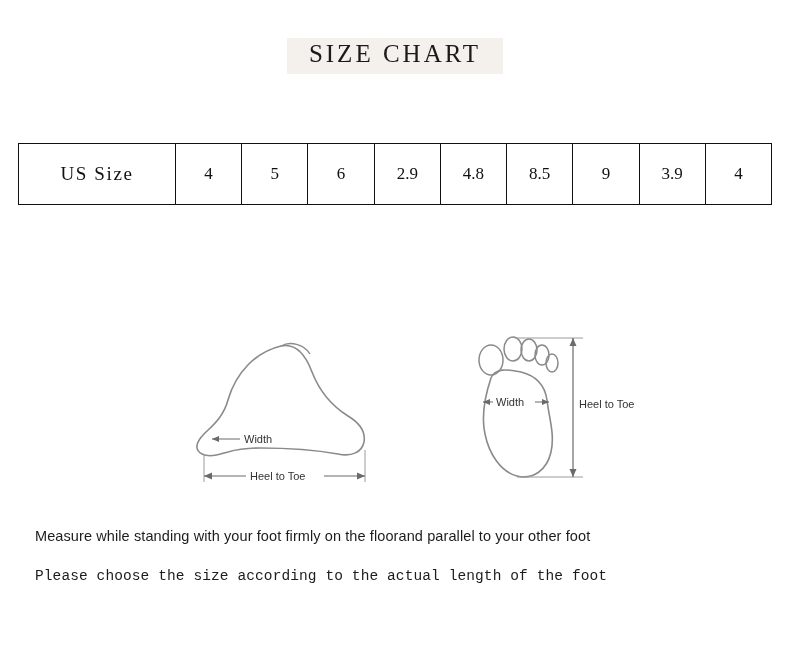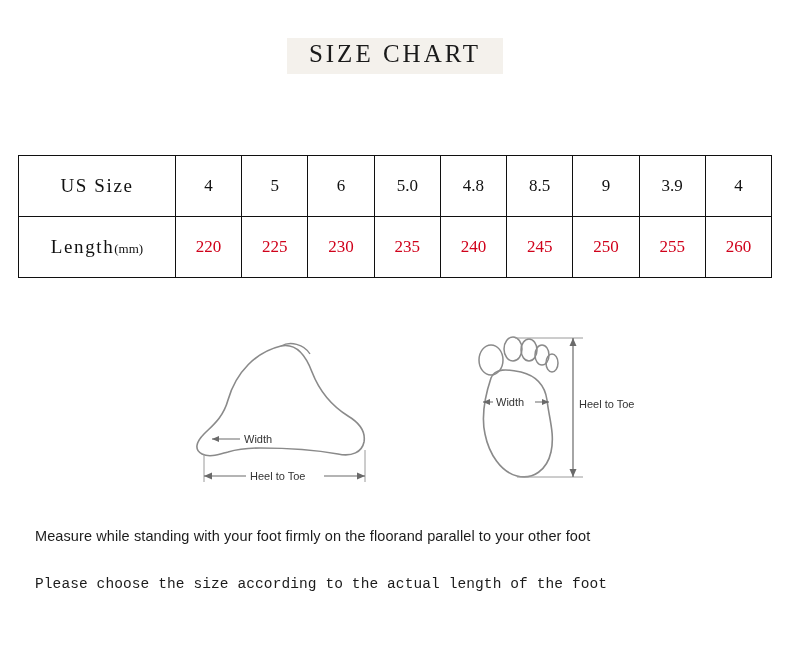--- a/index.html
+++ b/index.html
@@ -47,21 +47,20 @@
   .table-wrap {
     position: absolute;
     top: 143px;
     left: 18px;
     width: 754px;
   }
   table.size-table {
     border-collapse: collapse;
     width: 754px;
     table-layout: fixed;
-    margin-top: 12px;
   }
   table.size-table td {
     border: 1px solid #101010;
     height: 58px;
     text-align: center;
     vertical-align: middle;
     font-size: 17px;
     font-family: "Liberation Serif", serif;
     color: #111;
   }
@@ -104,21 +103,21 @@
   .notes {
     position: absolute;
     left: 35px;
     top: 528px;
     width: 720px;
   }
   .note-line-1 {
     font-family: "Liberation Sans", sans-serif;
     font-size: 14.5px;
     color: #1c1c1c;
-    margin-bottom: 32px;
+    margin-bottom: 24px;
     letter-spacing: 0.1px;
   }
   .note-line-2 {
     font-family: Liberation Mono, monospace;
     font-size: 14.5px;
     color: #1c1c1c;
     letter-spacing: 0.1px;
   }
 
   .lbl { font-size: 11px; fill: #333; font-family: "Liberation Sans", sans-serif; }
@@ -135,41 +134,27 @@
   </div>
 
   <div class="table-wrap">
     <table class="size-table">
       <tbody>
         <tr>
           <td class="row-label">US Size</td>
           <td>4</td>
           <td>5</td>
           <td>6</td>
-          <td>5.0</td>
+          <td>2.9</td>
           <td>4.8</td>
           <td>8.5</td>
           <td>9</td>
           <td>3.9</td>
           <td>4</td>
         </tr>
-        <tr>
-          <td class="row-label">
-            <span>Length</span><span class="unit">(mm)</span>
-          </td>
-          <td class="len-val">220</td>
-          <td class="len-val">225</td>
-          <td class="len-val">230</td>
-          <td class="len-val">235</td>
-          <td class="len-val">240</td>
-          <td class="len-val">245</td>
-          <td class="len-val">250</td>
-          <td class="len-val">255</td>
-          <td class="len-val">260</td>
-        </tr>
       </tbody>
     </table>
   </div>
 
   <div class="diagrams">
 
     <div class="diagram diagram-side">
       <svg width="215" height="160" viewBox="0 0 215 160">
 
         <path d="M95 8 C70 14, 50 34, 42 62 C37 80, 26 88, 18 96 C10 104, 8 112, 16 116

